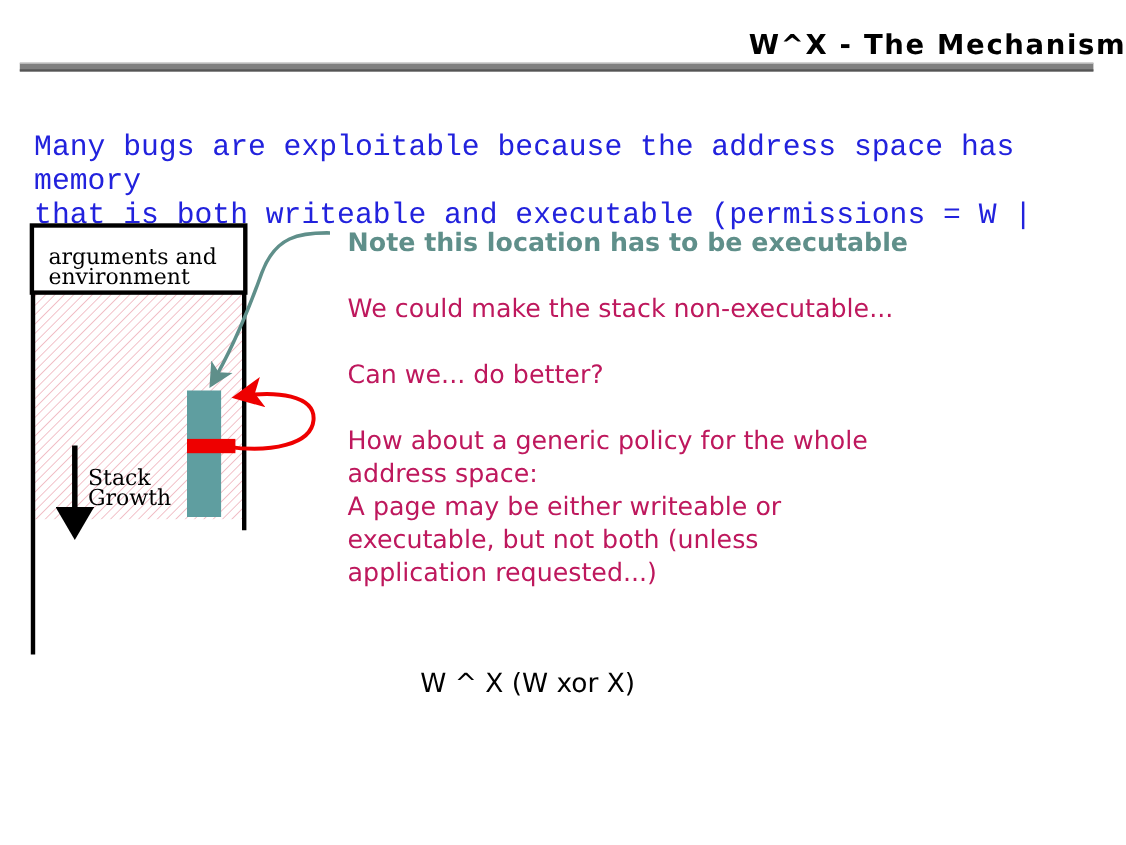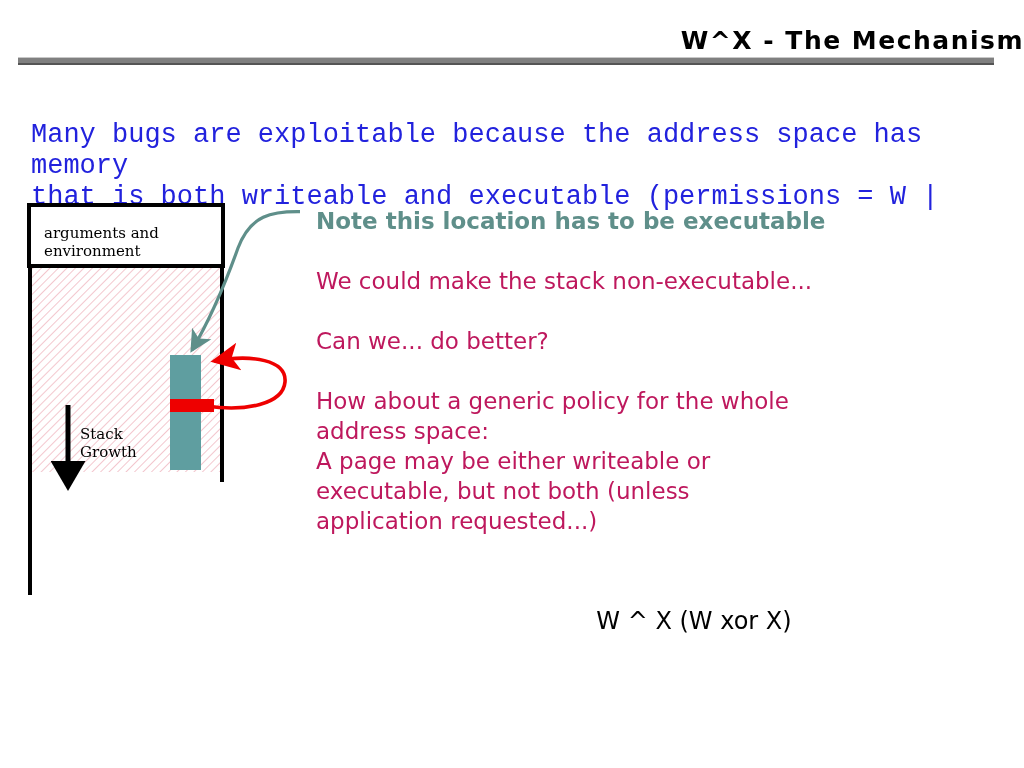--- a/index.html
+++ b/index.html
@@ -62,21 +62,21 @@
     height: 420px;
   }
   #diagram-svg {
     position: absolute;
     left: 0;
     top: 0;
   }
   .diag-label {
     position: absolute;
     font-family: "DejaVu Serif", serif;
-    font-size: 15px;
+    font-size: 20px;
     line-height: 18px;
     color: #000000;
     white-space: pre-line;
   }
   #args-env-label {
     left: 44px;
     top: 34px;
   }
   #stack-growth-label {
     left: 80px;
@@ -100,21 +100,20 @@
   .body-line.note {
     color: #5f8f8a;
     font-weight: bold;
   }
   .body-line.indent {
   }
   .body-line.center-ish {
     margin-left: 66px;
     color: #000000;
     font-size: 24px;
-    text-align: center;
   }
   .spacer-sm { height: 26px; }
   .spacer-md { height: 30px; }
   .spacer-lg { height: 44px; }
 </style>
 </head>
 <body>
 
 <div id="slide-title">W^X - The Mechanism</div>
 <div id="title-rule"></div>

